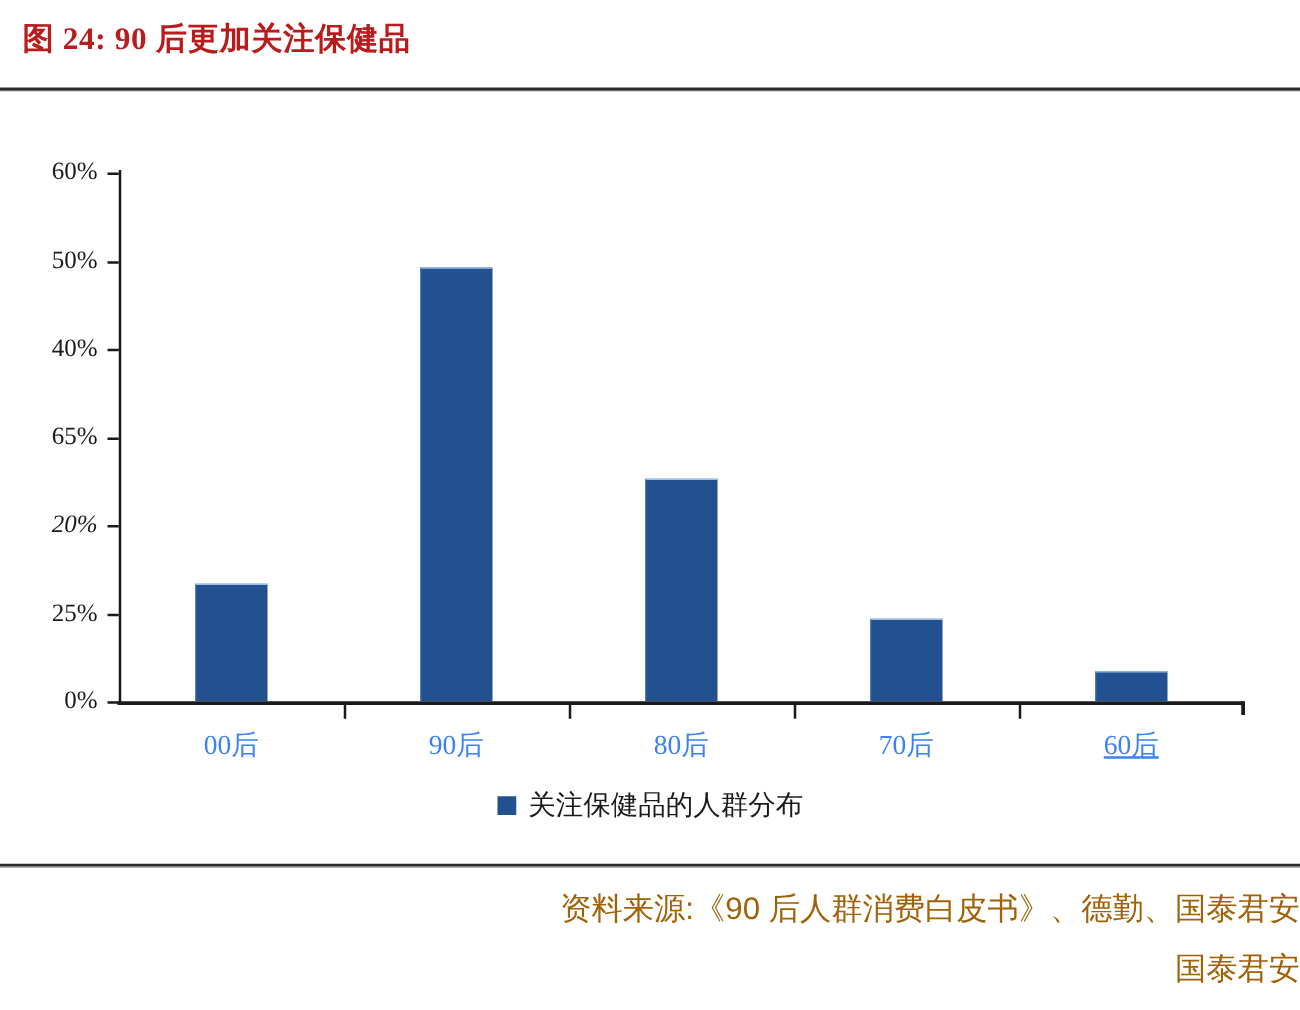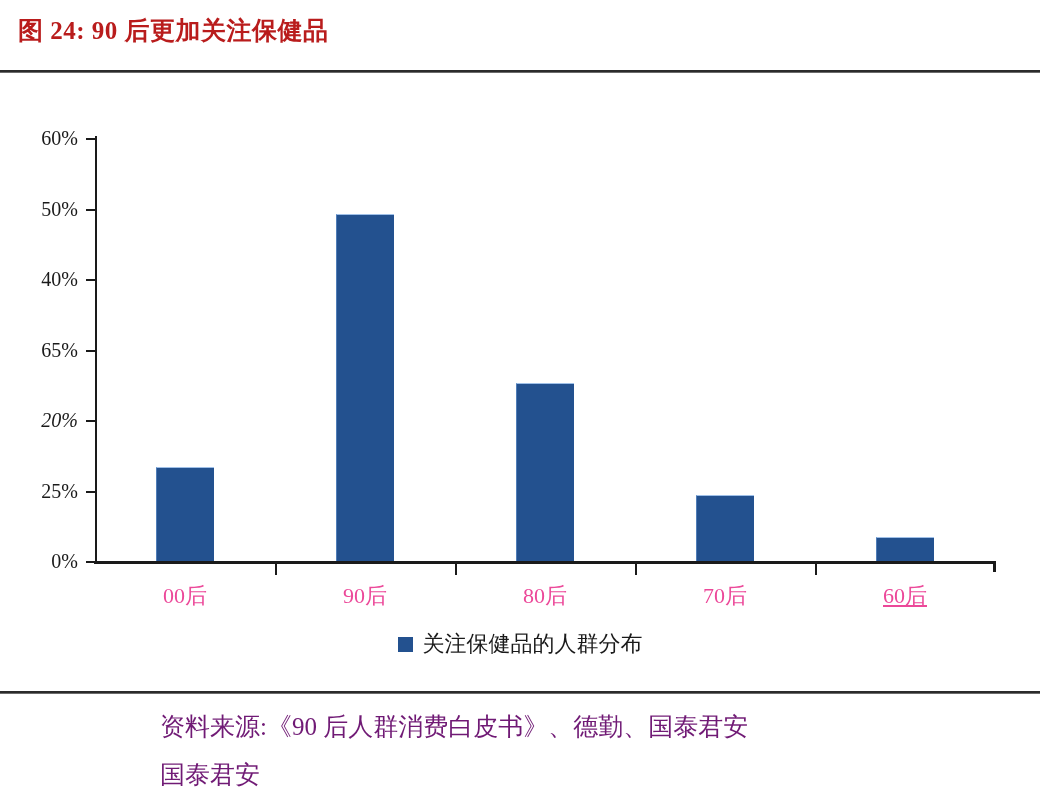--- a/index.html
+++ b/index.html
@@ -109,21 +109,21 @@
     height: 12px;
     border-left: 2.5px solid #1a1a1a;
   }
   .x-tick-label {
     position: absolute;
     top: 505px;
     width: 180px;
     text-align: center;
     font-size: 22px;
     font-family: "Liberation Serif", "DejaVu Serif", serif;
-    color: #ec4899;
+    color: #3b82f6;
     white-space: nowrap;
   }
 
   .bar {
     position: absolute;
     bottom: 0;
     background: #23518f;
     border-top: 1px solid #9fc0e8;
     border-left: 1px solid #4f7db8;
     box-sizing: border-box;
@@ -162,24 +162,25 @@
     width: 1040px;
     height: 0;
     border-top: 2px solid #2b2b2b;
     border-bottom: 1px solid #6b6b6b;
   }
   .source {
     position: absolute;
     left: 160px;
     top: 703px;
     width: 880px;
-    font-family: Liberation Serif, serif;
+    font-family: Liberation Sans, sans-serif;
     font-size: 25px;
     line-height: 48px;
-    color: #701a75;
+    color: #a16207;
+    text-align: right;
   }
 </style>
 </head>
 <body>
 
 <div class="fig-title">图 24: 90 后更加关注保健品</div>
 <div class="rule-top"></div>
 
 <div class="chart-area">
 

